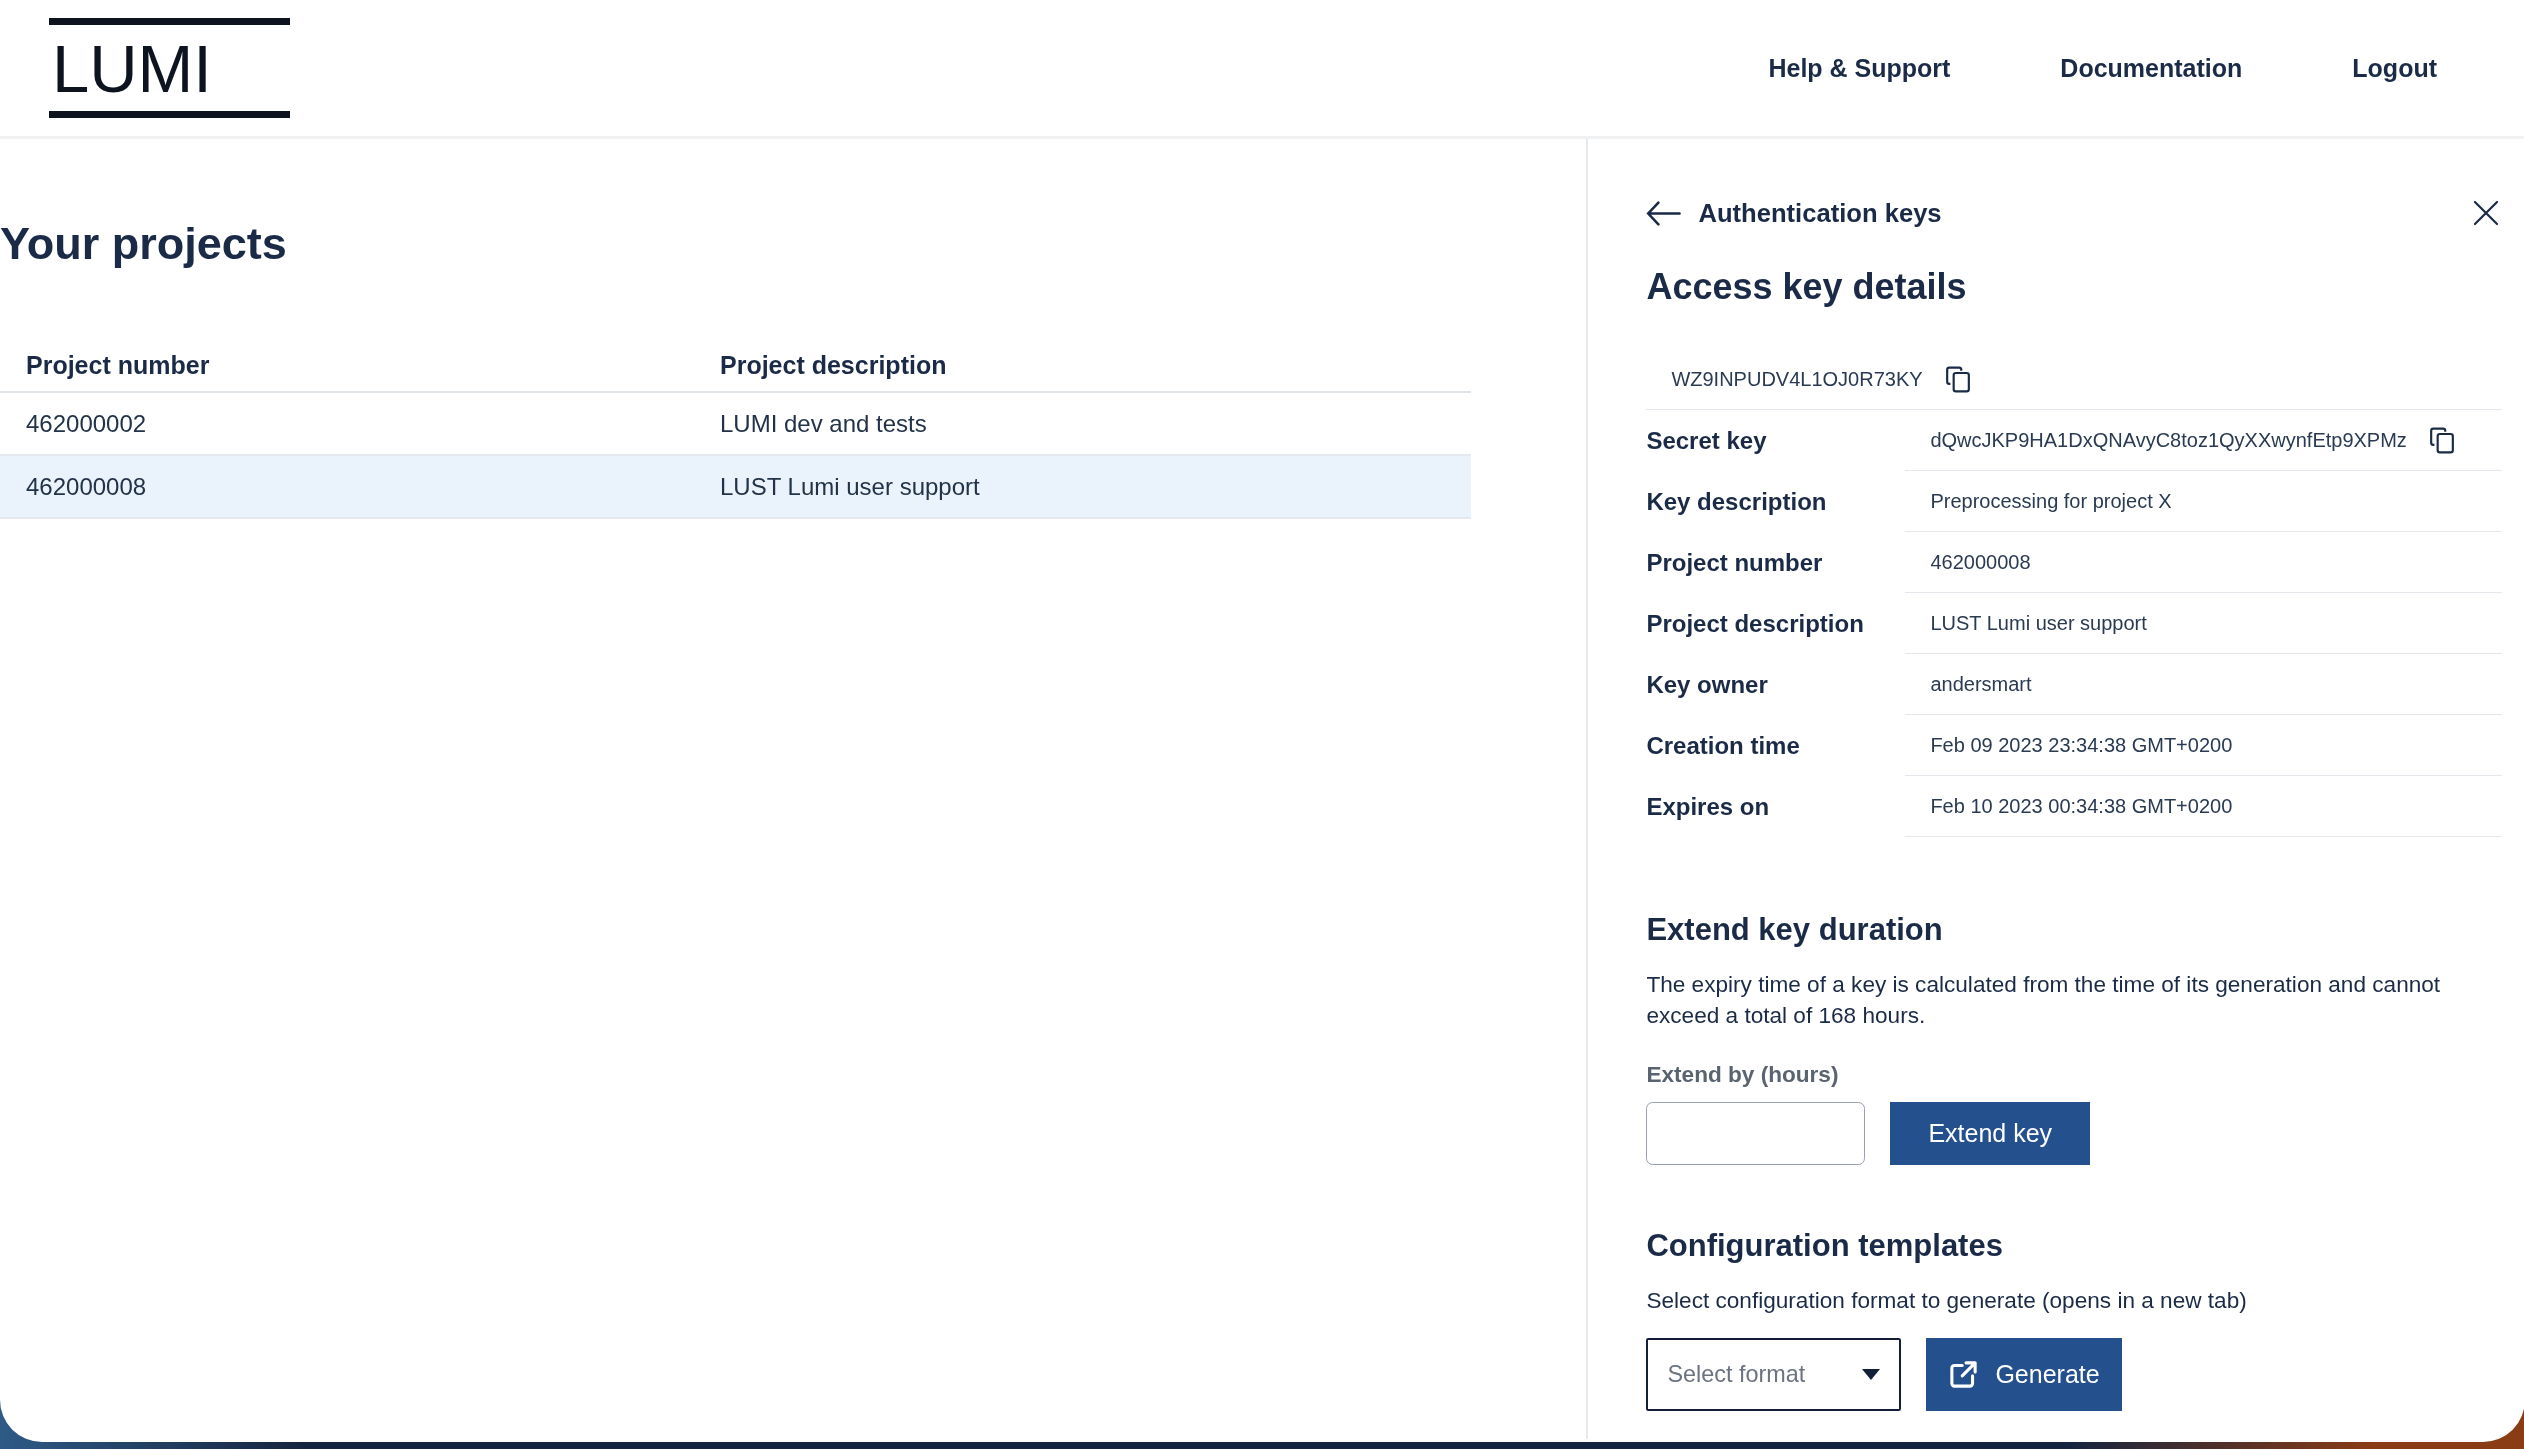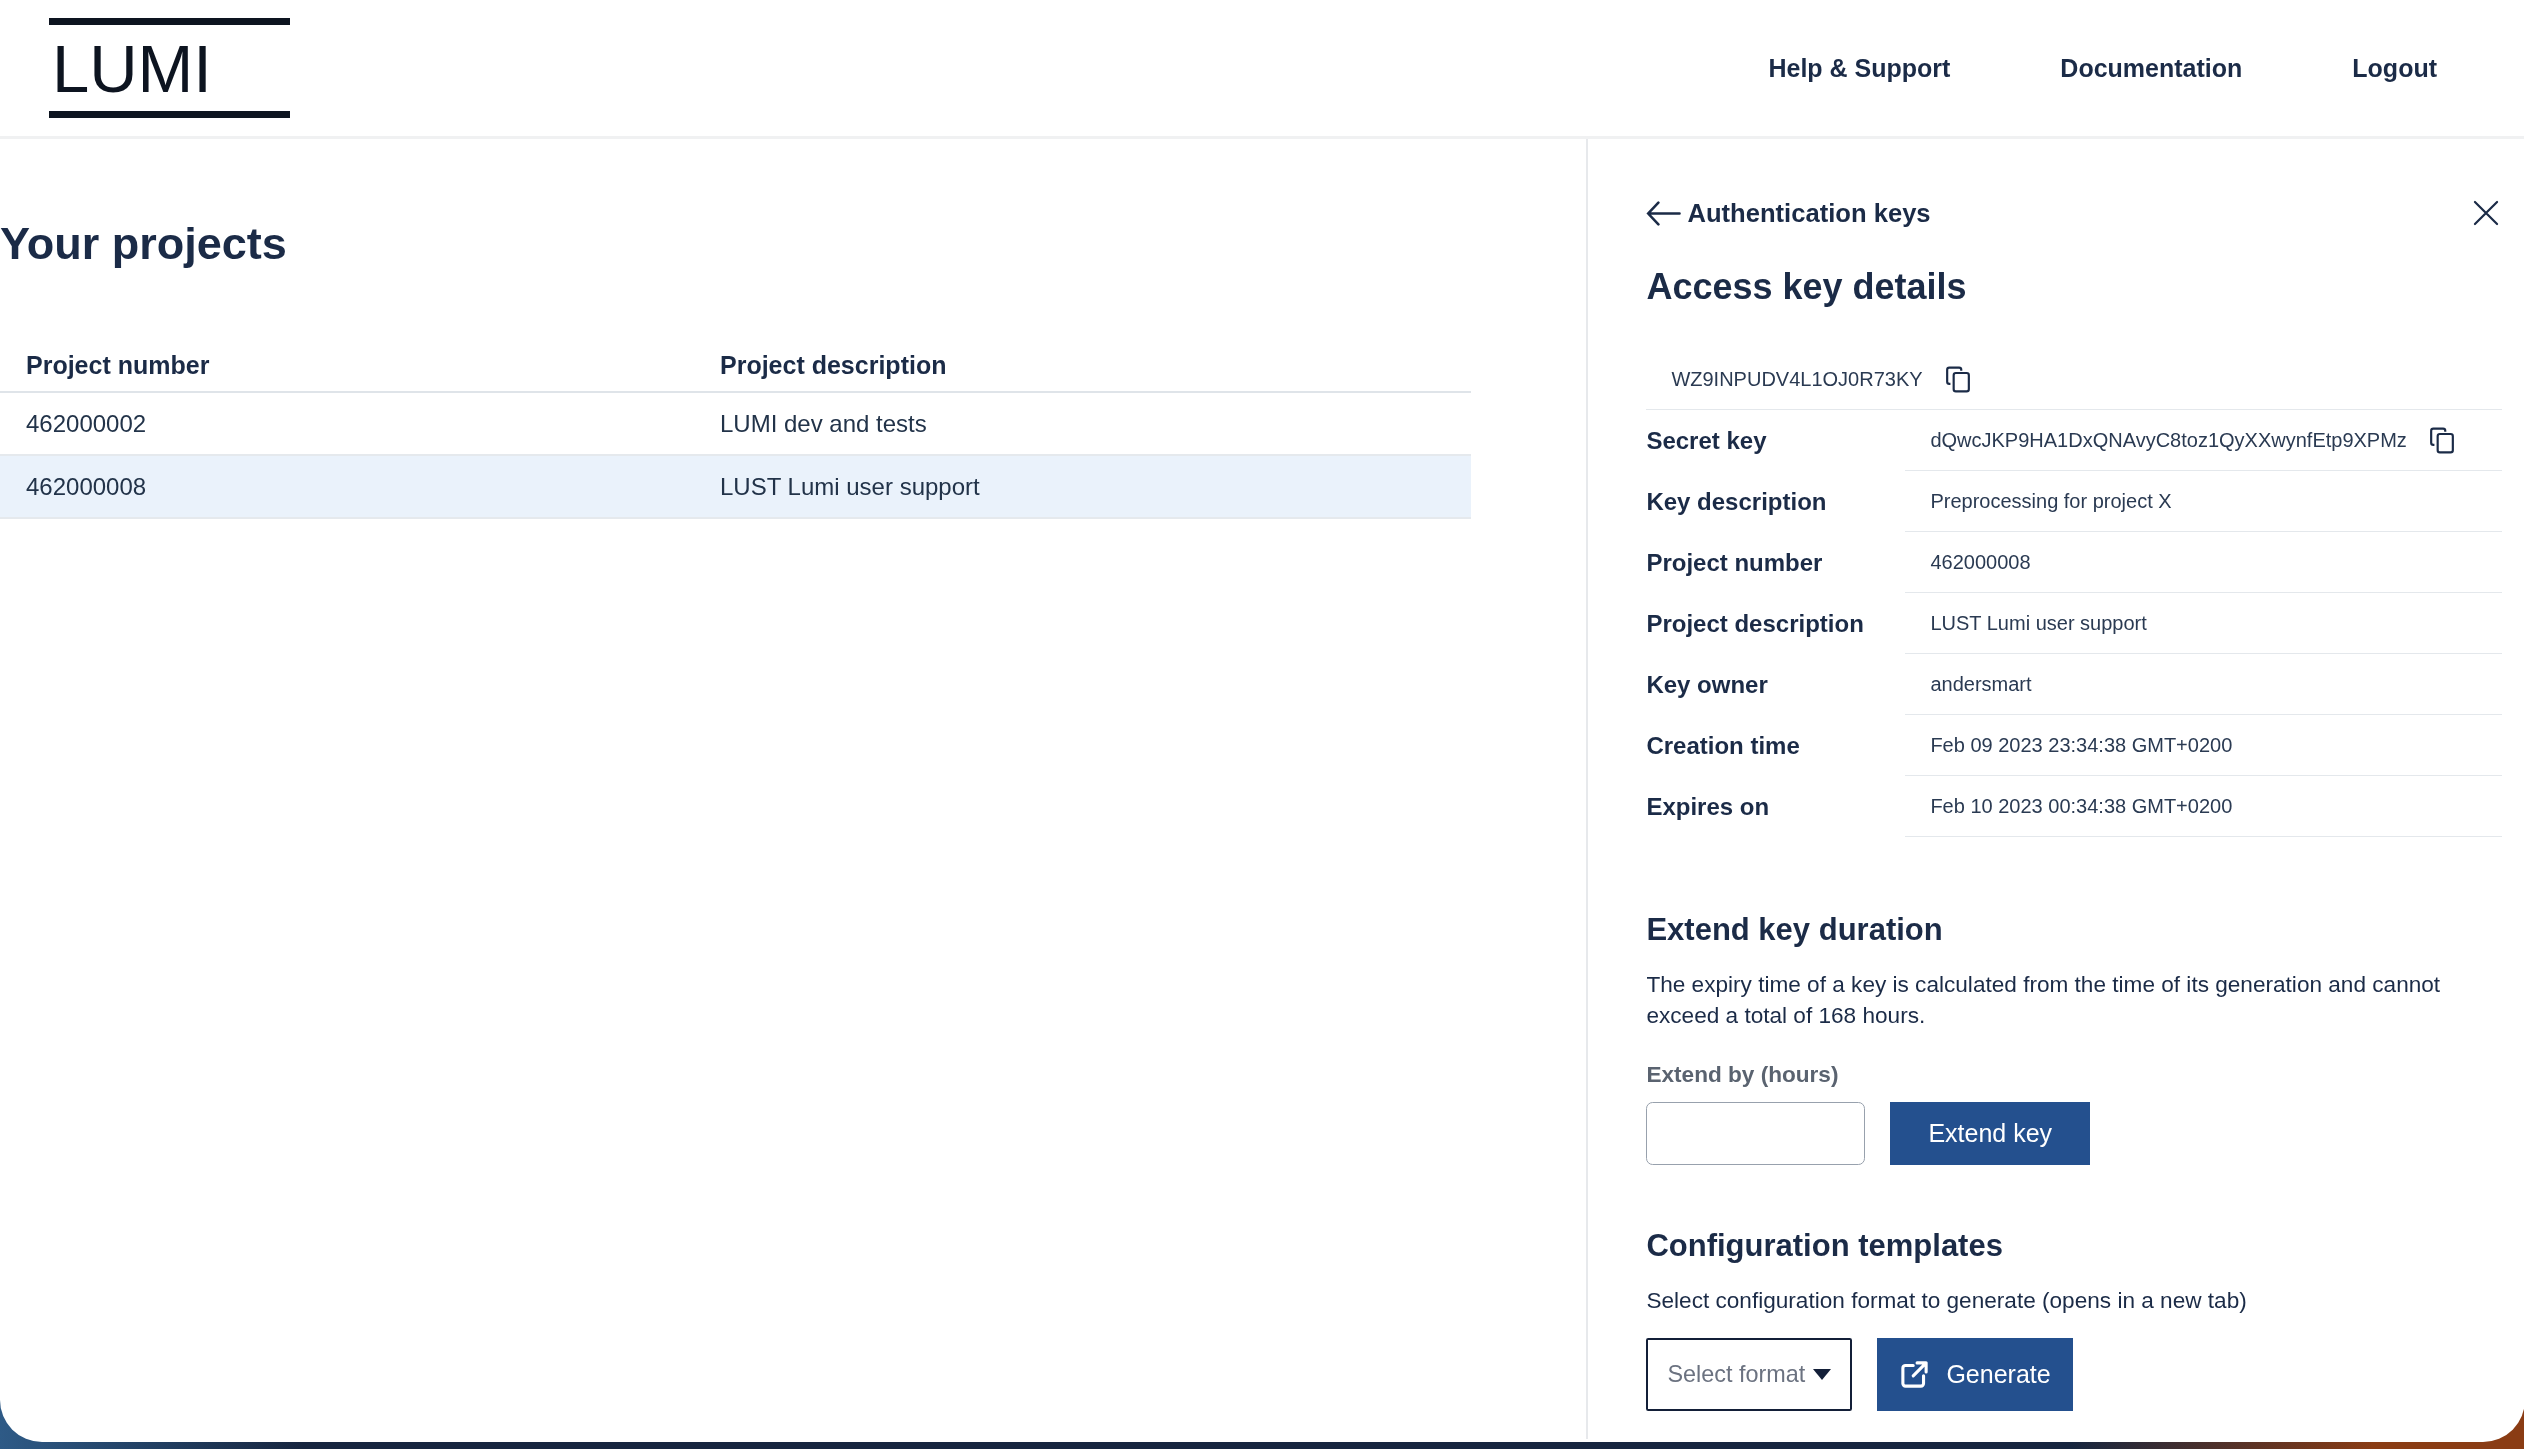--- a/index.html
+++ b/index.html
@@ -45,21 +45,21 @@
   .t-head .c { font-size:25px; font-weight:700; color:#1b2b47; }
   .t-row { display:flex; height:63px; align-items:center; border-bottom:2.2px solid #e5e9ed; cursor:pointer; }
   .t-row.selected { background:#eaf2fb; }
   .c1 { width:694px; padding-left:26px; }
   .c2 { flex:1; padding-left:26px; }
   .t-row .c { font-size:24px; color:#223349; }
   
   .panel { flex:1; padding:0 22.6px 0 58px; }
   .panel-header { margin-top:58px; display:flex; align-items:center; }
   .back-btn { width:41px; height:32px; display:flex; align-items:center; cursor:pointer; }
-  .panel-header .crumb { margin-left:0; font-size:25.6px; font-weight:700; color:#1b2b47; }
+  .panel-header .crumb { margin-left:11px; font-size:25.6px; font-weight:700; color:#1b2b47; }
   .close-btn { margin-left:auto; width:32px; height:32px; display:flex; align-items:center; justify-content:center; cursor:pointer; }
   h2.panel-title { margin-top:37px; font-size:36px; font-weight:700; color:#1b2b47; }
   .details { margin-top:41px; }
   .d-row { display:flex; min-height:61px; align-items:stretch; }
   .d-label { width:259px; display:flex; align-items:center; font-size:24px; font-weight:700; color:#1b2b47; }
   .d-value {
     flex:1; display:flex; align-items:center; padding-left:25px;
     border-bottom:1.5px solid #e4e8ec; font-size:20px; color:#2a3a52;
   }
   .copy-btn { margin-left:22px; display:flex; align-items:center; cursor:pointer; }
@@ -73,21 +73,21 @@
     font-size:23.4px; padding:0 14.6px; color:#1b2b47; background:#fff; outline:none;
   }
   .btn-primary {
     height:63px; padding:0 38px; margin-left:25px; border:none; background:#24508e;
     color:#fff; font-size:25px; font-weight:400; font-family:inherit; cursor:pointer;
     display:flex; align-items:center; justify-content:center; gap:16px;
   }
   .templates-section h3 { margin-top:63px; }
   .templates-row { margin-top:22px; display:flex; align-items:center; }
   .select-box {
-    width:206px; height:73px; border:2.2px solid #131f38; border-radius:2.2px; background:#fff;
+    width:255px; height:73px; border:2.2px solid #131f38; border-radius:2.2px; background:#fff;
     display:flex; align-items:center; padding:0 19px; cursor:pointer;
   }
   .select-box .sel-text { font-size:23.4px; color:#6b7280; }
   .caret {
     margin-left:auto; width:0; height:0;
     border-left:9.5px solid transparent; border-right:9.5px solid transparent;
     border-top:11.7px solid #131f38;
   }
   .btn-generate { height:73px; padding:0 22px; }
   svg { display:block; }

